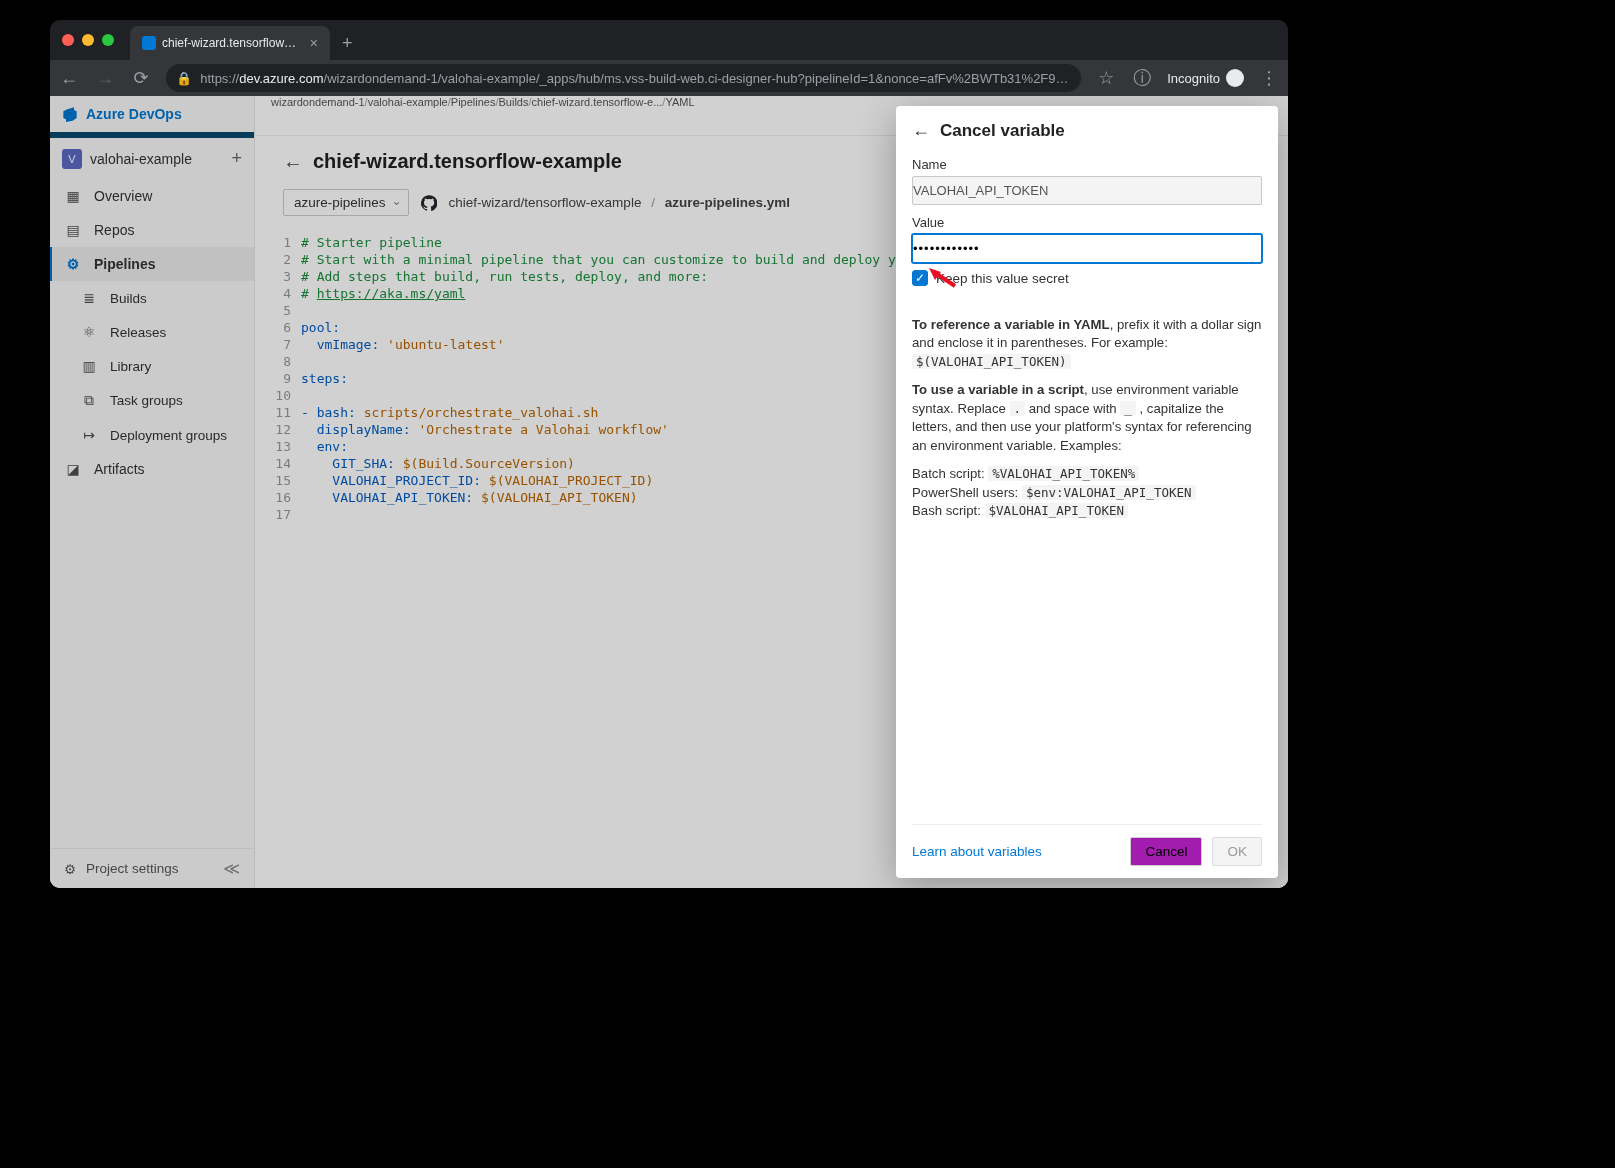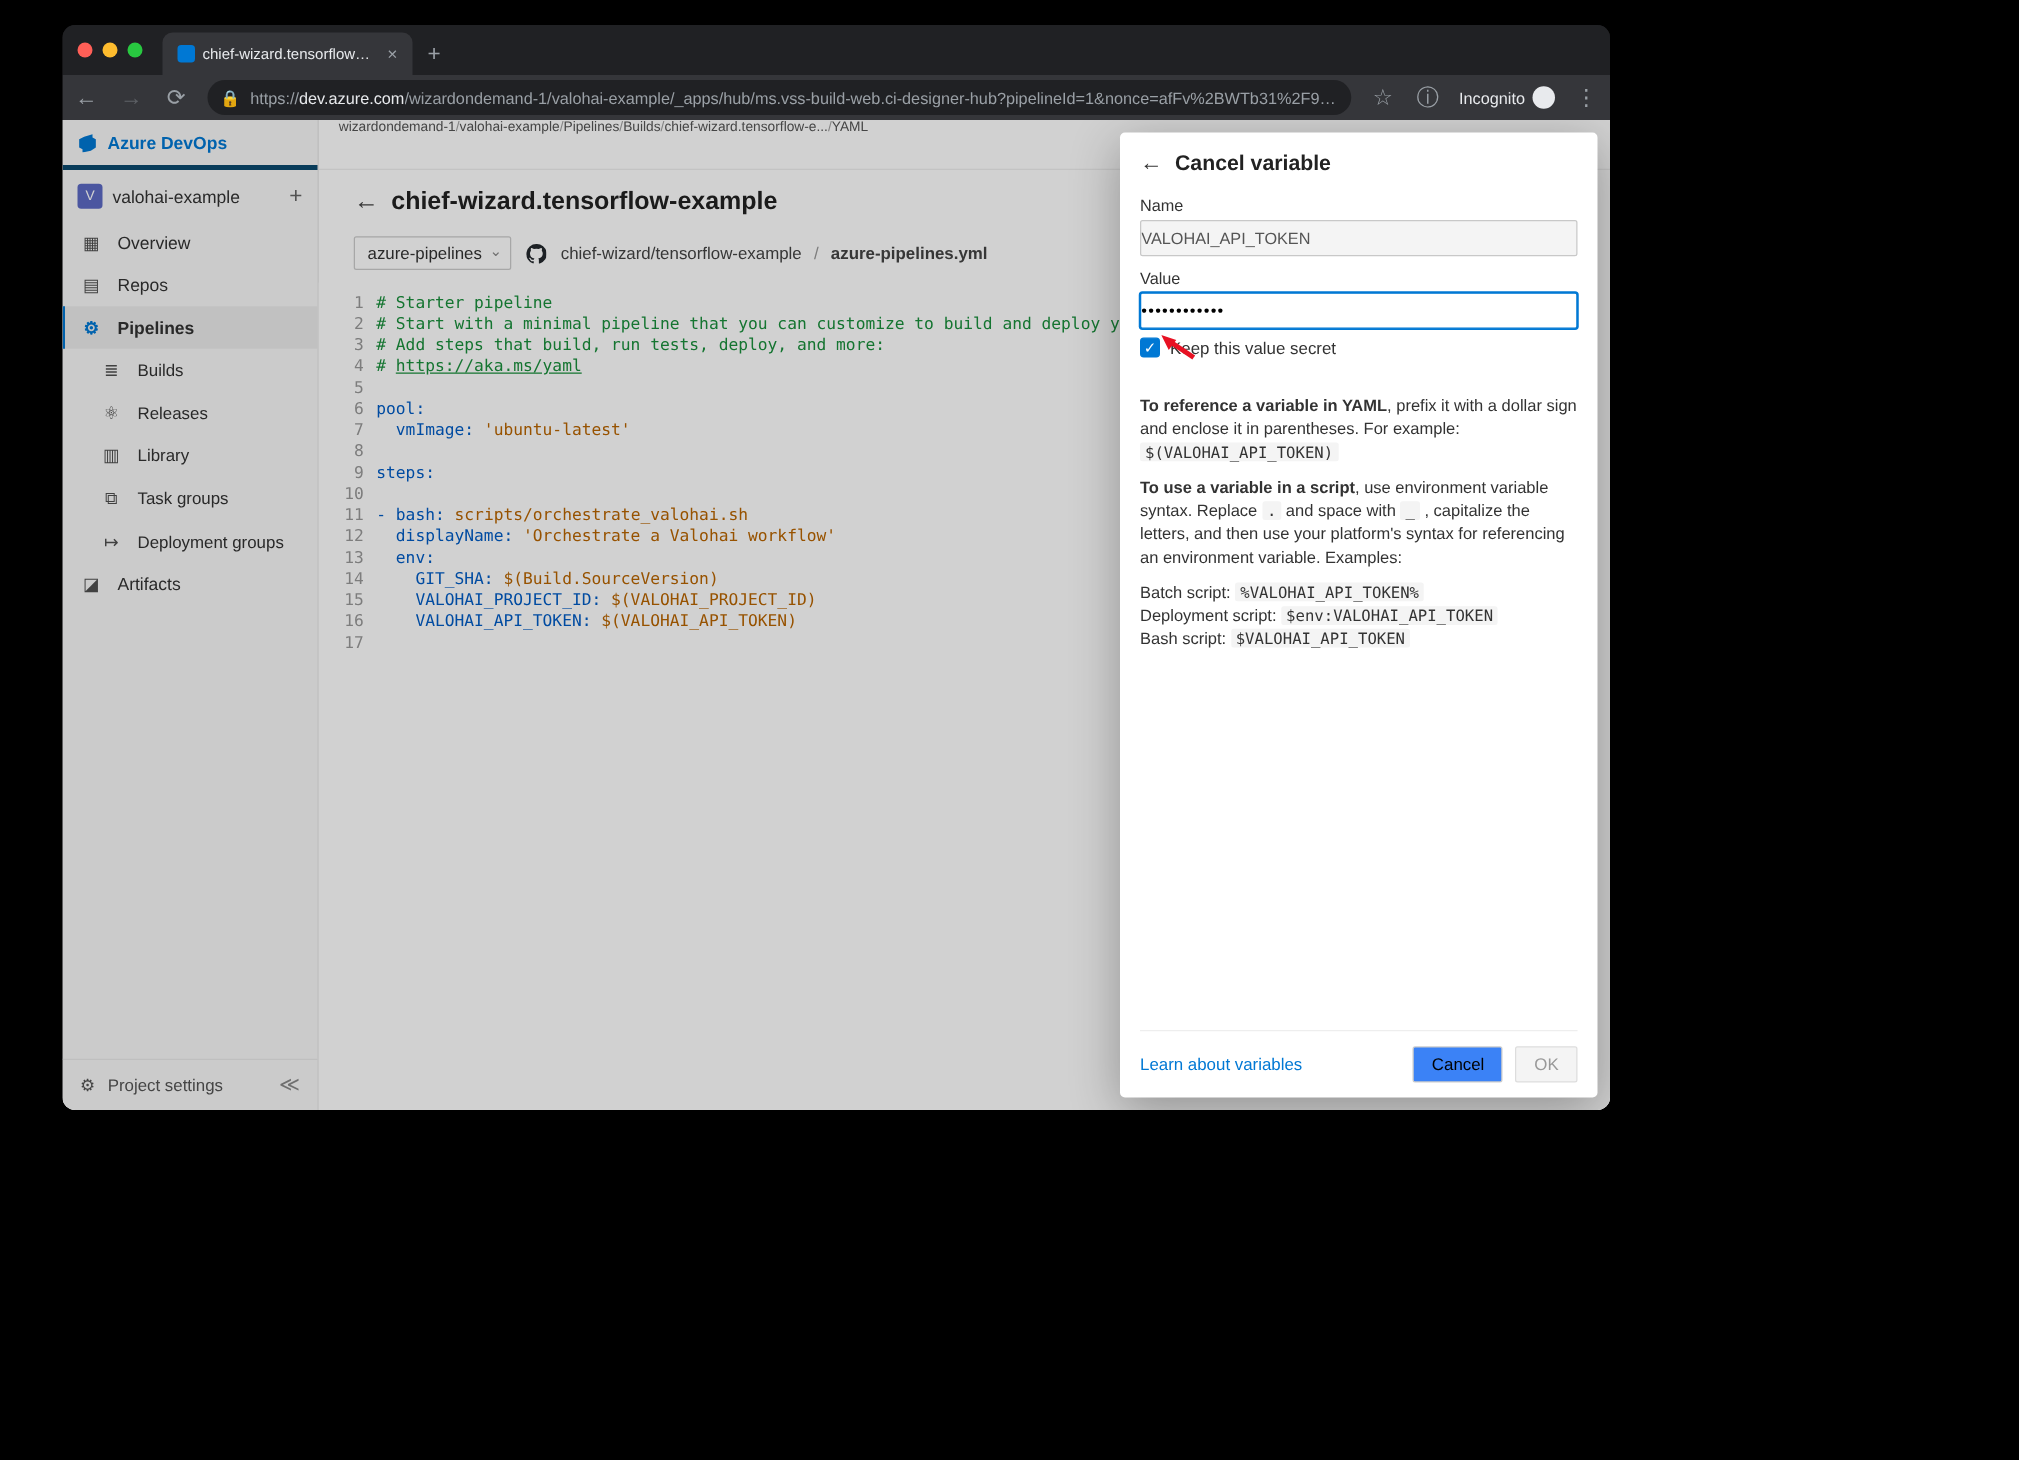--- a/index.html
+++ b/index.html
@@ -102,21 +102,21 @@
     background: #f8f8f8;
     border-right: 1px solid #e6e6e6;
     display: flex;
     flex-direction: column;
     font-size: 14px;
     color: #333;
   }
   .sb-top {
     display: flex; align-items: center; gap: 8px;
     padding: 10px 12px;
-    border-bottom: 4px solid #0c4a6e;
+    border-bottom: 6px solid #0c4a6e;
   }
   .sb-top .logo {
     width: 16px; height: 16px; color:#0078d4;
   }
   .sb-top .brand { color:#0078d4; font-weight: 600; font-size: 14px; }
   .sb-project {
     display: flex; align-items: center; gap: 8px;
     padding: 10px 12px;
   }
   .sb-project .cube {
@@ -271,21 +271,21 @@
     margin-top:auto;
     border-top:1px solid #eee;
     padding: 12px 0;
     display:flex; align-items:center; gap:10px;
   }
   .learn { color:#0078d4; font-size:13.5px; }
   .panel-foot .spacer { flex:1; }
   .btn2 {
     padding: 6px 14px;
     border:1px solid #ccc;
-    background:#3b82f6;
+    background:#a21caf;
     border-radius:2px;
     font-size:13.5px;
   }
   .btn2.ok { color:#999; background:#f4f4f4; border-color:#ddd;padding-left:14px; }
 </style>
 </head>
 <body>
 
 <div class="window">
 
@@ -459,21 +459,21 @@
 
       <div class="help">
         <p>
           <b>To reference a variable in YAML</b><span>, prefix it with a dollar sign and enclose it in parentheses. For example: </span><span class="mono">$(VALOHAI_API_TOKEN)</span>
         </p>
         <p>
           <b>To use a variable in a script</b><span>, use environment variable syntax. Replace </span><span class="mono">.</span><span> and space with </span><span class="mono">_</span><span> , capitalize the letters, and then use your platform's syntax for referencing an environment variable. Examples:</span>
         </p>
         <p>
           <span class="lbl">Batch script: </span><span class="mono">%VALOHAI_API_TOKEN%</span><br>
-          <span class="lbl">Deployment script: </span><span class="mono">$env:VALOHAI_API_TOKEN</span><br>
+          <span class="lbl">PowerShell users: </span><span class="mono">$env:VALOHAI_API_TOKEN</span><br>
           <span class="lbl">Bash script: </span><span class="mono">$VALOHAI_API_TOKEN</span>
         </p>
       </div>
 
       <div class="panel-foot">
         <a class="learn">Learn about variables</a>
         <span class="spacer"></span>
         <button class="btn2">Cancel</button>
         <button class="btn2 ok">OK</button>
       </div>

